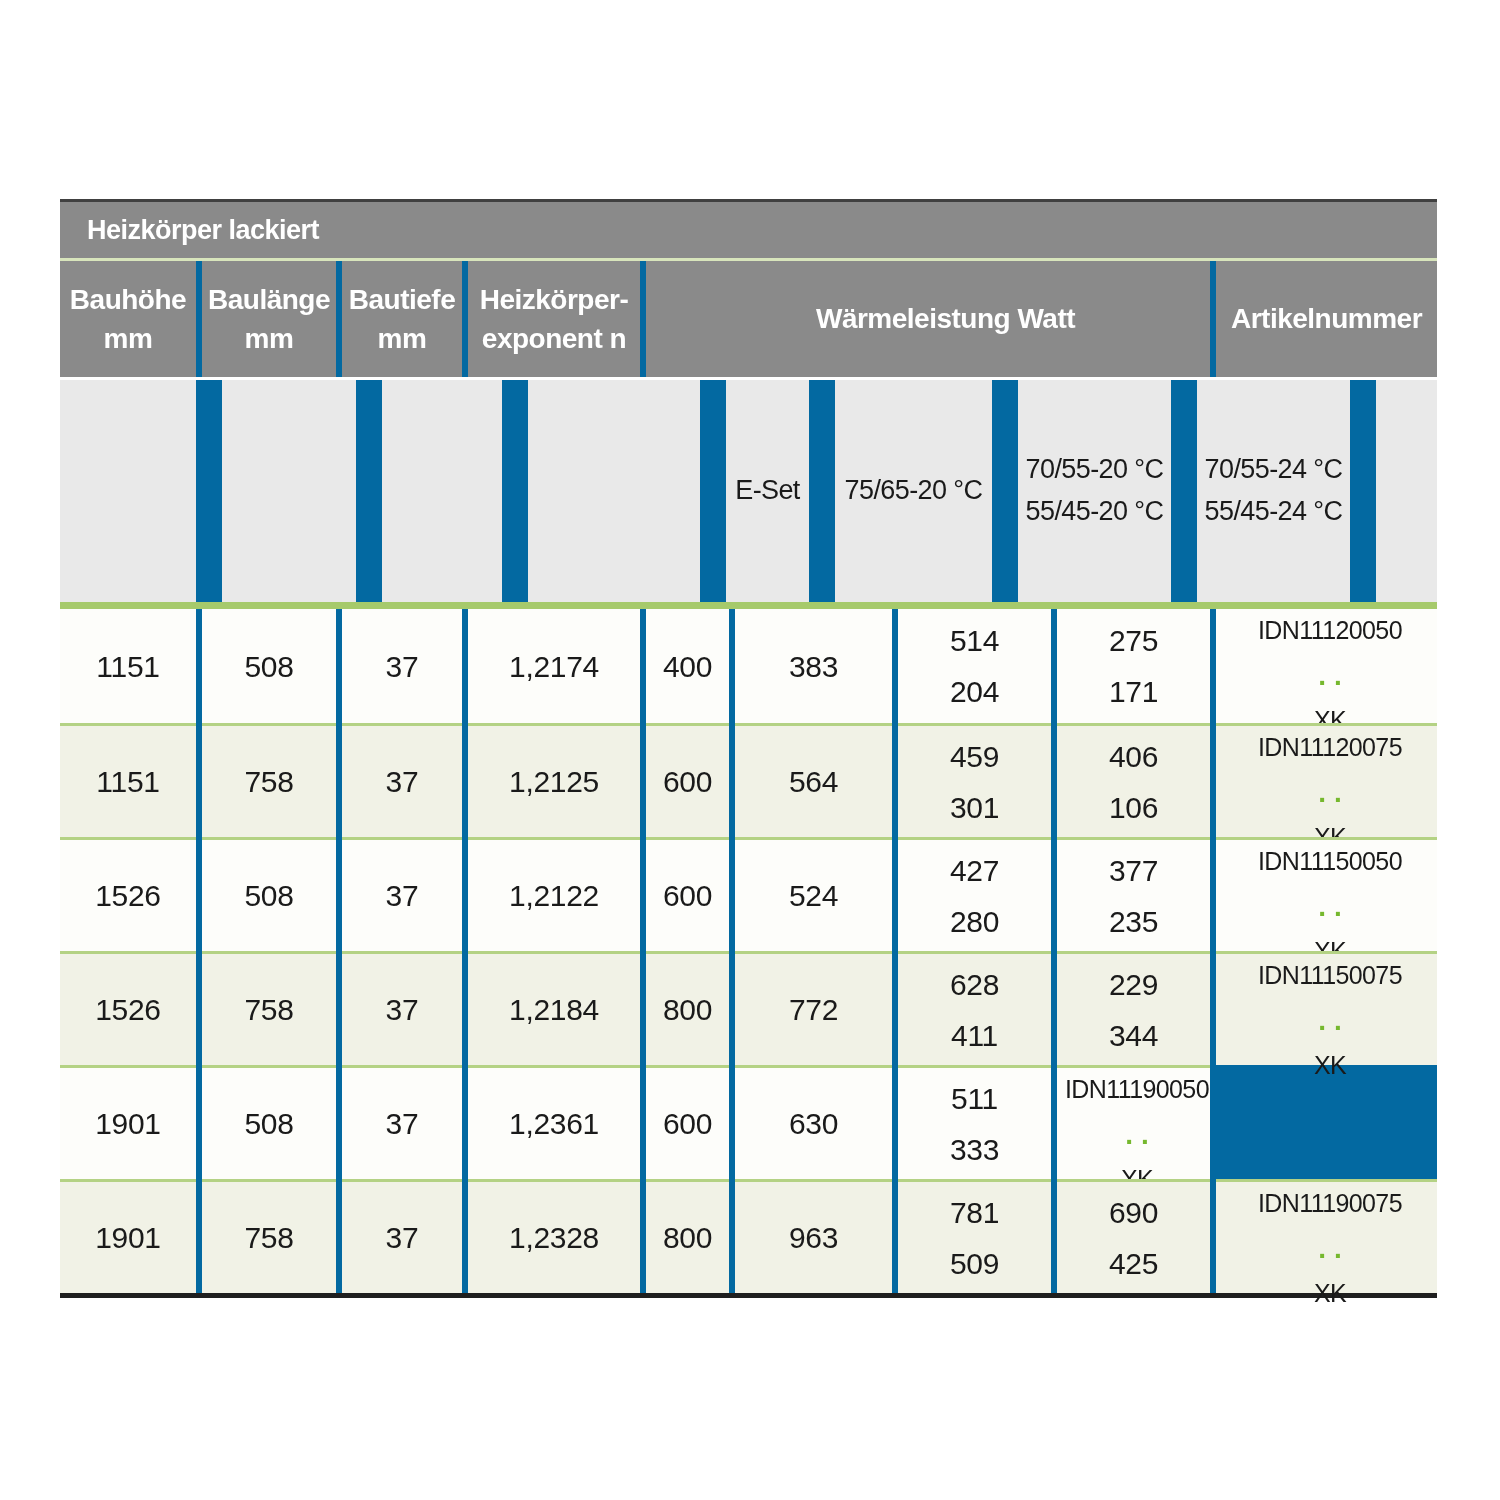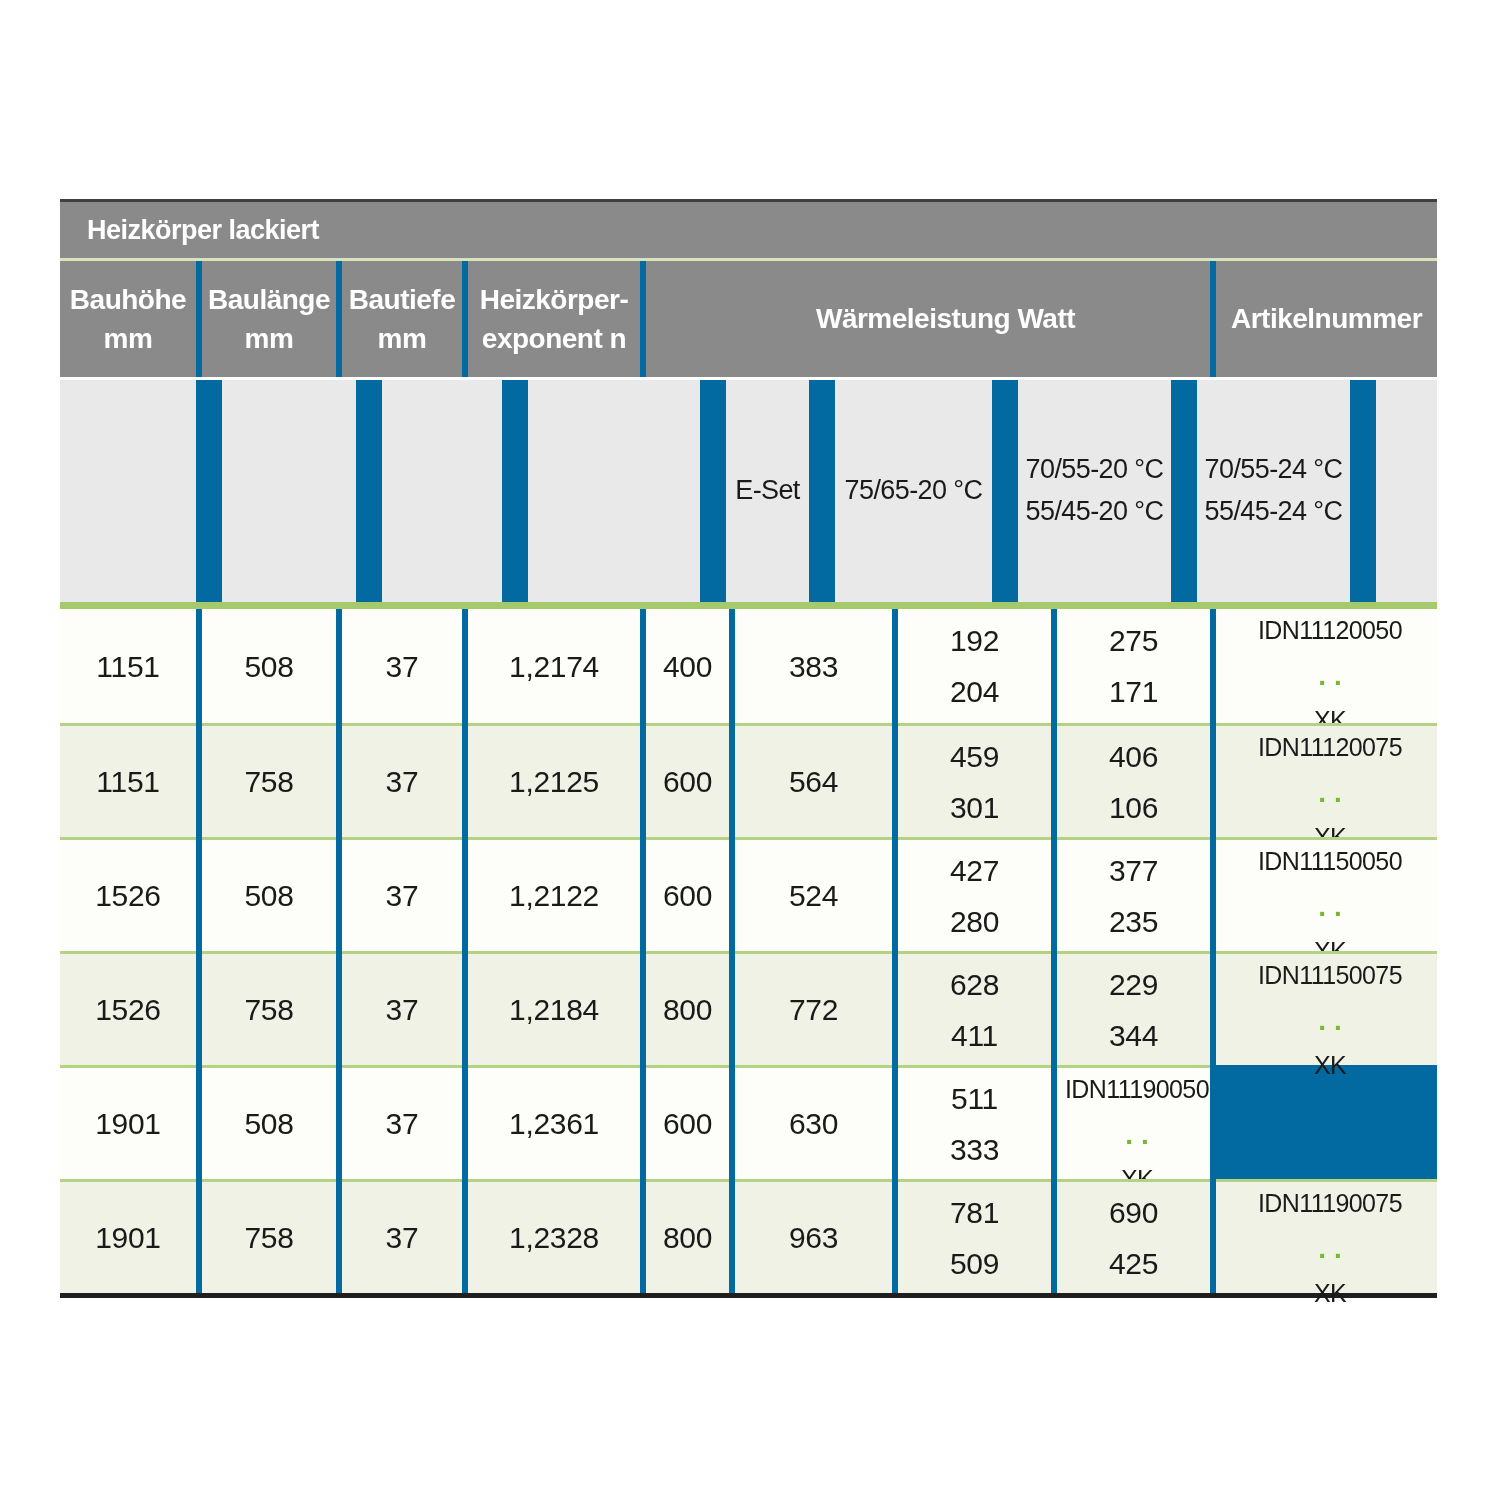--- a/index.html
+++ b/index.html
@@ -127,21 +127,21 @@
   <div class="band"></div>
 
   <div class="grid datarow r-white">
     <div class="dc bold">1151</div>
     <div class="dc bold">508</div>
     <div class="dc">37</div>
     <div class="dc">1,2174</div>
     <div class="dc">400</div>
     <div class="dc">383</div>
     <div class="dc">
-      <span>192</span>
+      <span>514</span>
       <span>204</span>
     </div>
     <div class="dc">
       <span>275</span>
       <span>171</span>
     </div>
     <div class="dc artikel-cell">
       <span>IDN11120050</span>
       <span class="dots">..</span>
       <span>XK</span>

